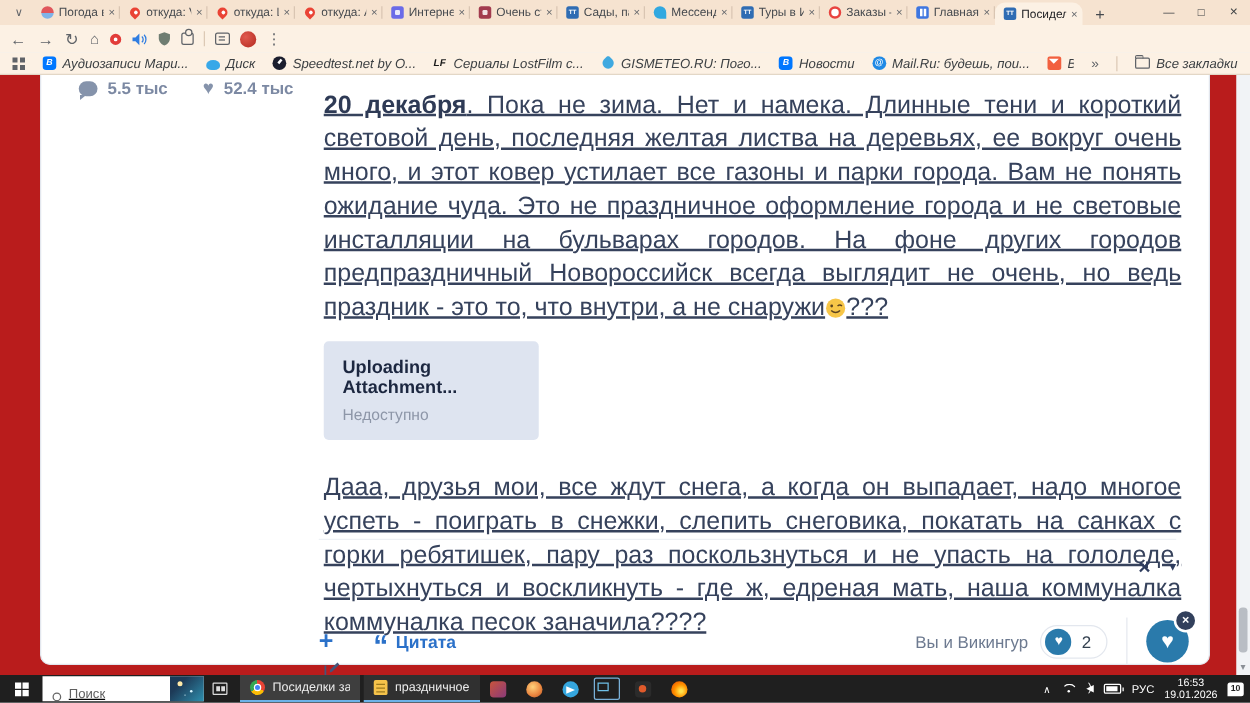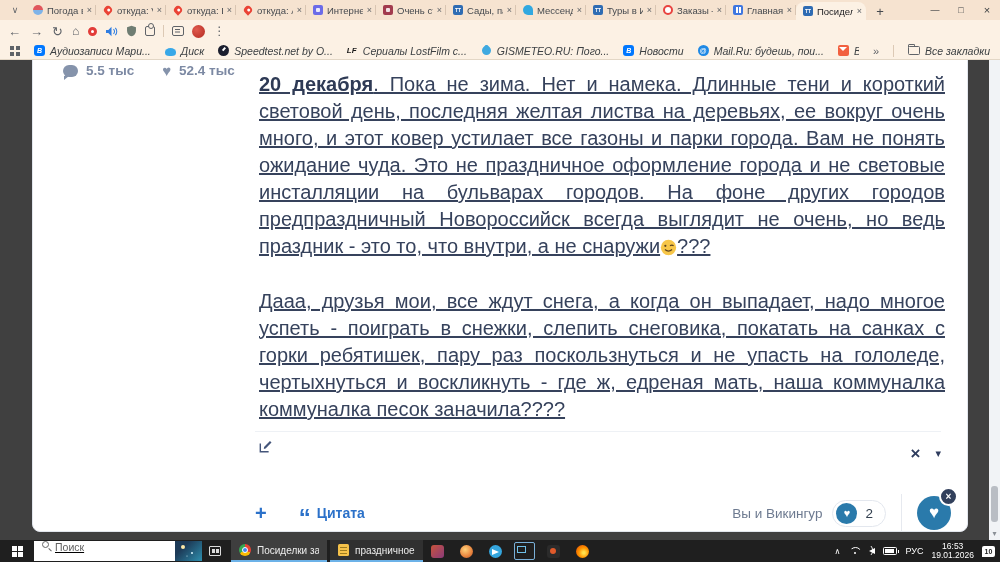--- a/index.html
+++ b/index.html
@@ -62,21 +62,21 @@
   .k-drop .bicon{border-radius:0 50% 50% 50%;transform:rotate(45deg);width:9px;height:9px;margin:1px;}
   .k-mail .bicon{border-radius:50%;}
   .k-mail .bicon:after{content:"@";position:absolute;inset:0;color:#fff;font-size:7px;text-align:center;line-height:11px;}
   .k-env .bicon:after{content:"";position:absolute;left:1.5px;top:2px;border-left:4px solid transparent;border-right:4px solid transparent;border-top:4px solid #fff;}
   .bm-over{margin-left:auto;color:#5f6368;font-size:11px;}
   .bm-div{width:1px;height:12px;background:#dcc9b5;}
   .folder{width:12px;height:9px;border:1.2px solid #5f6368;border-radius:1.5px;position:relative;}
   .folder:before{content:"";position:absolute;top:-3px;left:-1px;width:5px;height:2px;border:1.2px solid #5f6368;border-bottom:none;border-radius:1.5px 1.5px 0 0;}
 
   
-  .page{position:absolute;top:60px;left:0;right:0;height:480px;background:#404040;overflow:hidden;}
+  .page{position:absolute;top:60px;left:0;right:0;height:480px;background:#b91c1c;overflow:hidden;}
   .card{position:absolute;left:32px;width:936px;top:-6px;height:478px;background:#fff;border:1px solid #e2e6ed;border-radius:0 0 8px 8px;}
   .stats{position:absolute;top:8px;left:30px;display:flex;gap:28px;align-items:center;color:#7c89a3;font-weight:bold;font-size:13.5px;}
   .stat{display:flex;align-items:center;gap:8px;}
   .bubble{width:15px;height:12px;background:#8despacito;background:#8593ab;border-radius:7px;position:relative;}
   .bubble:after{content:"";position:absolute;left:1px;bottom:-3px;border-left:5px solid #8593ab;border-bottom:4px solid transparent;}
   .stat .hrt{color:#8593ab;font-size:15px;line-height:1;}
   .post-body{position:absolute;left:226px;top:16px;width:686px;color:#36425c;}
   .para{font-size:20px;line-height:27px;text-align:justify;margin:0;text-decoration:underline;}
   .para b{color:#2e3a55;}
   .emoji{display:inline-block;vertical-align:-3px;}
@@ -103,21 +103,21 @@
   .bigheart .badge{position:absolute;top:-9px;right:-7px;width:19px;height:19px;border-radius:50%;background:#32405c;border:2px solid #fff;color:#fff;font-size:10px;font-weight:bold;display:flex;align-items:center;justify-content:center;}
   .scroll{position:absolute;right:0;top:0;width:11px;height:480px;background:#f1f3f6;}
   .scroll .thumb{position:absolute;left:2px;width:7px;top:426px;height:36px;background:#b9bdc4;border-radius:3px;}
   .scroll .arr{position:absolute;left:0;right:0;bottom:2px;text-align:center;color:#8a8f96;font-size:8px;}
 
   
   .taskbar{position:absolute;left:0;right:0;bottom:0;height:22px;background:#1f1f1f;display:flex;align-items:stretch;}
   .tstart{width:34px;display:flex;align-items:center;justify-content:center;}
   .wlogo{display:grid;grid-template-columns:5px 5px;grid-gap:1px;}
   .wlogo i{width:5px;height:5px;background:#fff;}
-  .tsearch{width:168px;background:#fff;display:flex;align-items:flex-start;gap:6px;padding:0 0 0 8px;margin:1px 0;text-decoration:underline;}
+  .tsearch{width:129px;background:#fff;display:flex;align-items:flex-end;gap:6px;padding:0 0 0 8px;margin:1px 0;text-decoration:underline;}
   .tsearch .mag{width:7px;height:7px;border:1.4px solid #666;border-radius:50%;position:relative;flex:none;}
   .tsearch .mag:after{content:"";position:absolute;left:6px;top:6px;width:4px;height:1.4px;background:#666;transform:rotate(45deg);transform-origin:0 0;}
   .tsearch .ph{font-size:10.5px;color:#5f5f5f;flex:1;}
   .wthumb{width:27px;height:20px;background:linear-gradient(135deg,#1d3a57 30%,#2e8fae);position:relative;flex:none;}
   .wthumb:after{content:"";position:absolute;left:6px;top:4px;width:4px;height:4px;border-radius:50%;background:#ffe9a8;box-shadow:9px 6px 0 -1px #d8f7ff,4px 9px 0 -1.5px #d8f7ff;}
   .tview{width:26px;display:flex;align-items:center;justify-content:center;}
   .tview i{width:12px;height:10px;border:1.3px solid #ddd;border-radius:1px;position:relative;}
   .tview i:after{content:"";position:absolute;left:2px;top:2px;width:2.5px;height:3.5px;background:#ddd;box-shadow:4px 0 0 #ddd;}
   .taskbtn{display:flex;align-items:center;gap:6px;padding:0 8px;font-size:10px;color:#ececec;border-bottom:2px solid #6cb2e8;background:#303030;margin-left:3px;max-width:96px;}
   .taskbtn.active{background:#3e3e3e;}
@@ -340,20 +340,24 @@
       </div>
 
       <div class="post-body">
         <p class="para"><b>20 декабря</b><span>. Пока не зима. Нет и намека. Длинные тени и короткий световой день, последняя желтая листва на деревьях, ее вокруг очень много, и этот ковер устилает все газоны и парки города. Вам не понять ожидание чуда. Это не праздничное оформление города и не световые инсталляции на бульварах городов. На фоне других городов предпраздничный Новороссийск всегда выглядит не очень, но ведь праздник - это то, что внутри, а не снаружи</span><span class="emoji"><svg width="17" height="17" viewBox="0 0 20 20">
                 <circle cx="10" cy="10" r="9" fill="#f7c648"></circle>
                 <circle cx="6.3" cy="8" r="1.3" fill="#5b4320"></circle>
                 <path d="M11.8 8 q2.1 -1.7 4.2 0" stroke="#5b4320" stroke-width="1.4" fill="none"></path>
                 <path d="M5.8 12.3 q4.2 3.8 8.4 0" stroke="#5b4320" stroke-width="1.4" fill="none"></path>
               </svg></span><span>???</span></p>
 
+        <div class="attach">
+          <div class="t">Uploading Attachment...</div>
+          <div class="s">Недоступно</div>
+        </div>
 
         <p class="para para2">Дааа, друзья мои, все ждут снега, а когда он выпадает, надо многое успеть - поиграть в снежки, слепить снеговика, покатать на санках с горки ребятишек, пару раз поскользнуться и не упасть на гололеде, чертыхнуться и воскликнуть - где ж, едреная мать, наша коммуналка коммуналка песок заначила????</p>
 
         <div class="edited">
           <svg width="14" height="14" viewBox="0 0 16 16">
               <path d="M1.5 5 v9.5 h9.5" fill="none" stroke="#44557a" stroke-width="1.6"></path>
               <path d="M5.5 11.5 L5.8 9 L12.5 2.2 L14.3 4 L7.6 10.8 Z" fill="#44557a"></path>
             </svg>
         </div>
       </div>

